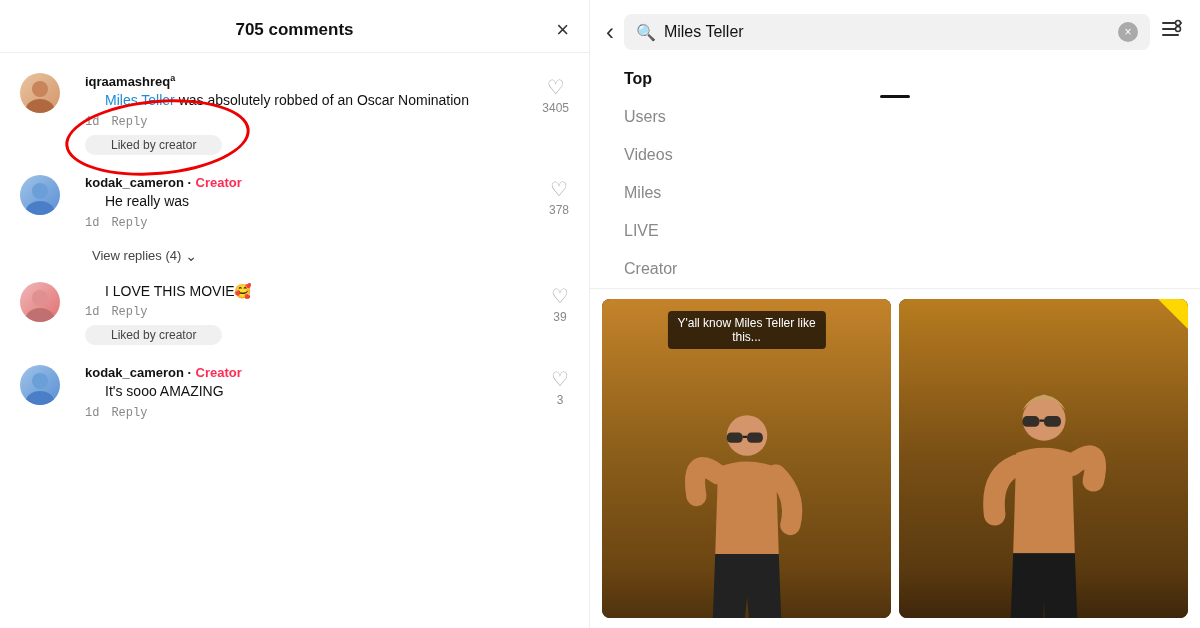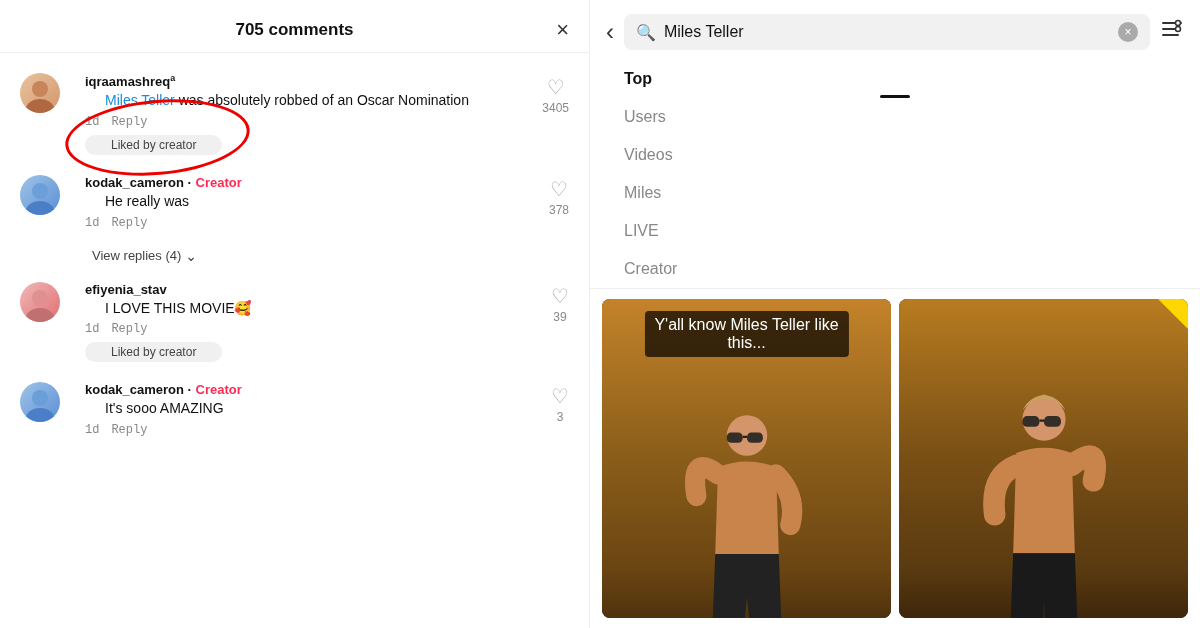--- a/index.html
+++ b/index.html
@@ -329,21 +329,21 @@
       background: linear-gradient(180deg, #b87c20 0%, #7a5015 40%, #5a3a10 70%, #1a0d05 100%);
     }
 
     .video-overlay-text {
       position: absolute;
       top: 12px;
       left: 50%;
       transform: translateX(-50%);
       background: rgba(0,0,0,0.7);
       color: #fff;
-      font-size: 16px;
+      font-size: 12px;
       padding: 5px 10px;
       border-radius: 4px;
       text-align: center;
       white-space: nowrap;
       z-index: 10;
     }
 
     .video-date {
       position: absolute;
       bottom: 6px;
@@ -443,21 +443,20 @@
     </div>
 
     <div class="comment-item">
       <div class="avatar avatar-efi">
         <svg viewBox="0 0 40 40" xmlns="http://www.w3.org/2000/svg" class="avatar-inner">
           <circle cx="20" cy="16" r="8" fill="#e09090"></circle>
           <ellipse cx="20" cy="36" rx="14" ry="10" fill="#c07070"></ellipse>
         </svg>
       </div>
       <div class="comment-content">
-        <div class="comment-username">efiyenia_stav</div>
         <div class="comment-text">I LOVE THIS MOVIE🥰</div>
         <div class="comment-meta">
           <span class="comment-time">1d</span>
           <span class="reply-btn">Reply</span>
         </div>
         <span class="liked-badge">Liked by creator</span>
       </div>
       <div class="comment-like">
         <span class="heart-icon">♡</span>
         <span class="like-count">39</span>

